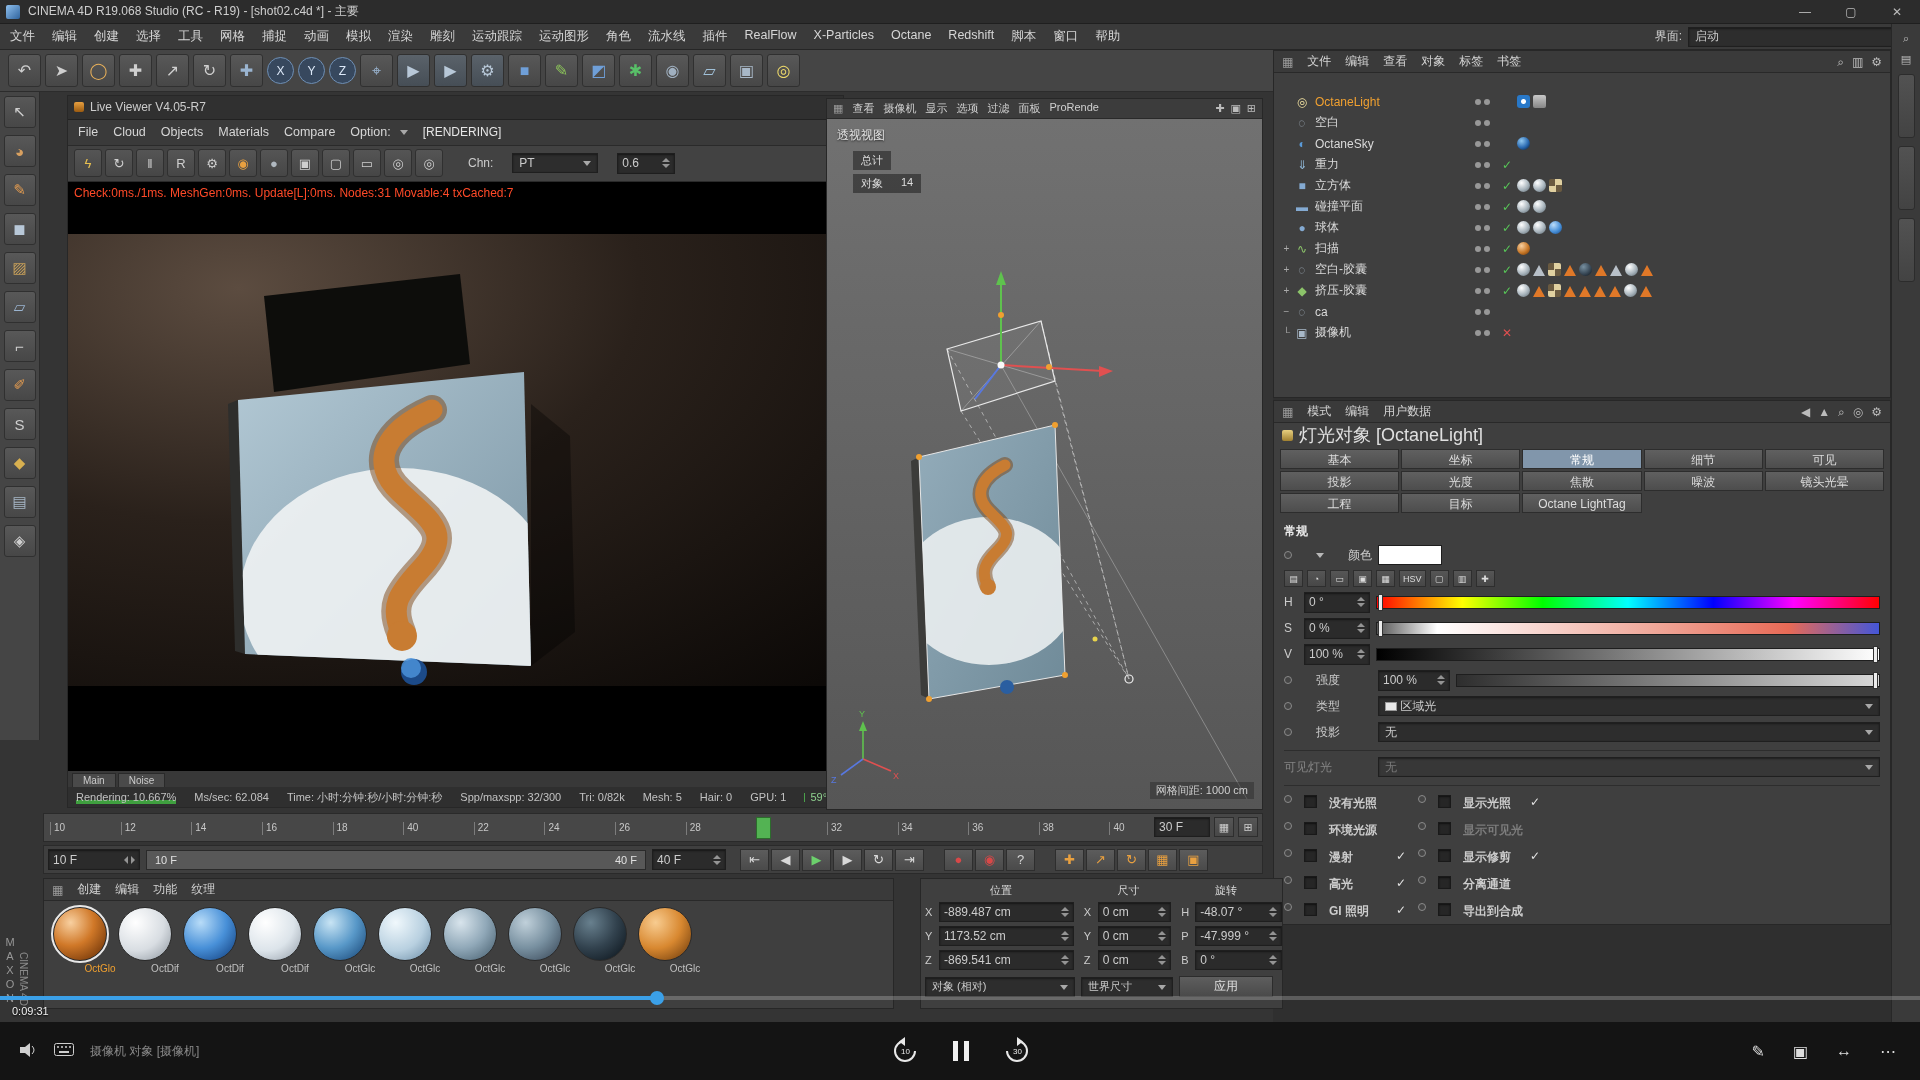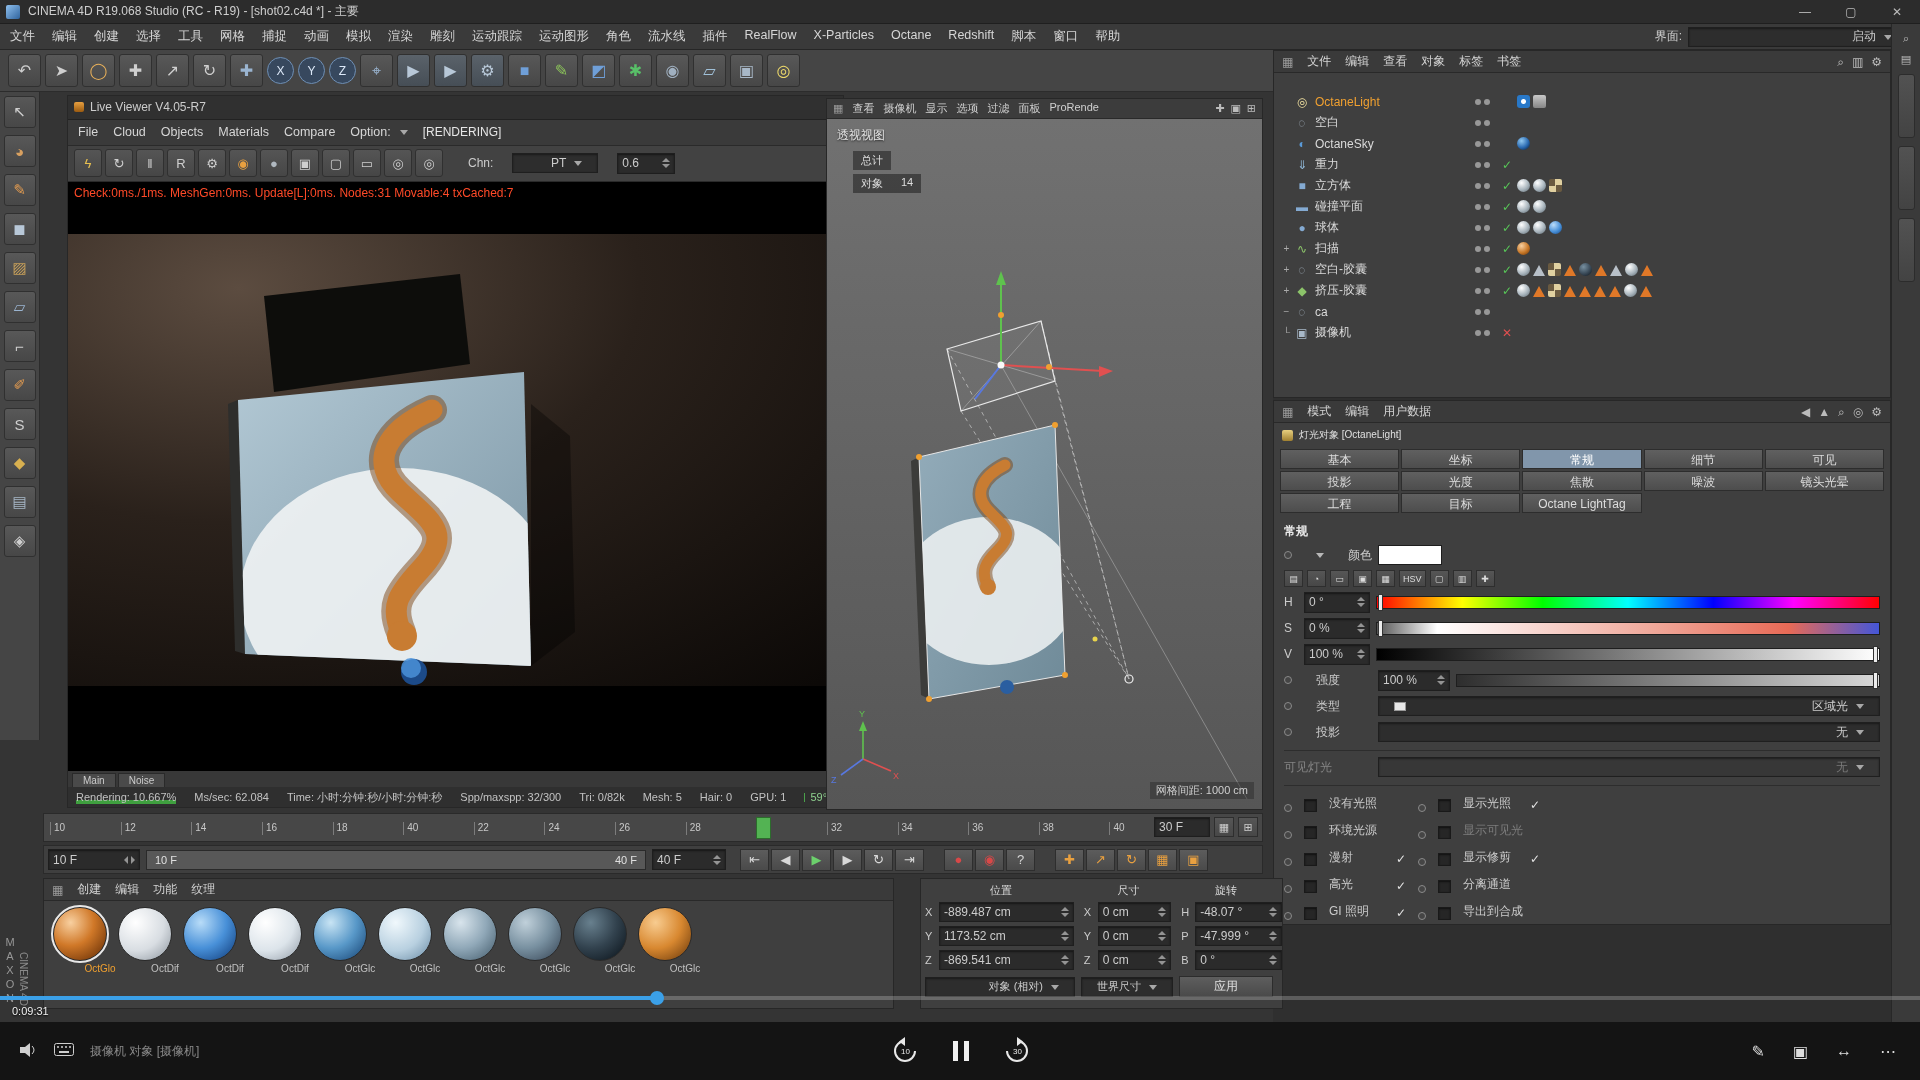--- a/index.html
+++ b/index.html
@@ -10,21 +10,21 @@
 .titlebar{position:absolute;left:0;top:0;width:1920px;height:24px;background:#2c2c2c;display:flex;align-items:center;border-bottom:1px solid #1f1f1f;}
 .app-icon{width:14px;height:14px;margin:0 8px 0 6px;border-radius:2px;background:linear-gradient(135deg,#8fc0ee,#2f639d);}
 .title-text{font-size:12px;color:#cfcfcf;}
 .win-btns{margin-left:auto;display:flex;}
 .win-btn{width:46px;text-align:center;font-size:12px;color:#bbb;line-height:24px;}
 
 .menubar{position:absolute;left:0;top:24px;width:1920px;height:26px;background:#3a3a3a;display:flex;align-items:center;padding-left:10px;border-bottom:1px solid #262626;}
 .menus{display:flex;gap:17px;}
 .menu-item{font-size:12.5px;color:#d6d6d6;white-space:nowrap;}
 .iface{margin-left:auto;margin-right:12px;display:flex;align-items:center;gap:6px;}
-.dd{display:inline-flex;align-items:center;background:#2d2d2d;border:1px solid #1f1f1f;height:20px;padding:0 15px;color:#ccc;box-shadow:inset 0 1px 2px rgba(0,0,0,.45);text-align:right;}
+.dd{display:inline-flex;align-items:center;background:#2d2d2d;border:1px solid #1f1f1f;height:20px;padding:0 6px;color:#ccc;box-shadow:inset 0 1px 2px rgba(0,0,0,.45);}
 .dd .val{flex:1;white-space:nowrap;}
 .caret{width:0;height:0;border:4px solid transparent;border-top:5px solid #a8a8a8;margin-left:8px;margin-top:5px;flex:none;}
 
 .toolbar{position:absolute;left:0;top:50px;width:1273px;height:42px;background:#454545;border-bottom:1px solid #2c2c2c;display:flex;align-items:center;gap:4px;padding-left:8px;}
 .tbtn{width:33px;height:33px;flex:none;display:flex;align-items:center;justify-content:center;background:linear-gradient(#585858,#474747);border:1px solid #303030;border-radius:3px;font-size:16px;}
 .tbtn.axis{width:27px;height:27px;border-radius:50%;background:#37485e;border:1px solid #6f8fb4;font-size:12px;}
 .tbtn.clap{background:linear-gradient(#5a626a,#464e56);}
 .left-toolbar{position:absolute;left:0;top:92px;width:40px;height:648px;background:#454545;border-right:1px solid #2c2c2c;display:flex;flex-direction:column;align-items:center;padding-top:4px;gap:7px;}
 .ltbtn{width:32px;height:32px;flex:none;display:flex;align-items:center;justify-content:center;background:linear-gradient(#585858,#474747);border:1px solid #303030;border-radius:3px;font-size:15px;}
 
@@ -89,21 +89,21 @@
 .tag.ball-orange{background:radial-gradient(circle at 35% 30%,#f8d0a0,#c87828 55%,#6e3808 95%);}
 .tag.ball-skyblue{background:radial-gradient(circle at 35% 30%,#90c8f0,#2868b0 55%,#0a1c30 95%);}
 .tag.checker{border-radius:2px;background:conic-gradient(#e0d0a0 0 25%,#6a5a40 0 50%,#e0d0a0 0 75%,#6a5a40 0);}
 .tag.target-blue{border-radius:3px;background:radial-gradient(circle,#fff 0 2px,#2878c8 3px);}
 .tag.display-tag{border-radius:2px;background:linear-gradient(#c8c8c8,#868686);}
 .tag.tri-orange,.tag.tri-grey{width:0;height:0;border-radius:0;border-left:6px solid transparent;border-right:6px solid transparent;margin-top:1px;background:none;}
 .tag.tri-orange{border-bottom:11px solid #e07828;}
 .tag.tri-grey{border-bottom:11px solid #b8c0c8;}
 
 .am{position:absolute;left:1273px;top:400px;width:618px;height:525px;background:#3f3f3f;border:1px solid #272727;}
-.am-title{height:24px;display:flex;align-items:center;gap:6px;padding:0 8px;font-size:10px;color:#e0e0e0;}
+.am-title{height:24px;display:flex;align-items:center;gap:6px;padding:0 8px;font-size:18px;color:#e0e0e0;}
 .am-title .mini{width:11px;height:11px;background:linear-gradient(#e8d080,#a08030);border-radius:2px;}
 .tabs{display:grid;grid-template-columns:repeat(5,1fr);gap:2px;margin:2px 6px;}
 .tab{height:20px;line-height:20px;text-align:center;background:linear-gradient(#606060,#4d4d4d);border:1px solid #2d2d2d;font-size:12px;color:#ddd;white-space:nowrap;overflow:hidden;}
 .tab.active{background:#8196ab;color:#fff;}
 .tab:empty{visibility:hidden;}
 .am-section{font-size:12px;font-weight:bold;color:#e8e8e8;padding:8px 10px 2px;}
 .am-row{display:flex;align-items:center;height:26px;padding:0 10px;gap:6px;}
 .am-label{width:88px;font-size:12px;color:#ccc;display:flex;align-items:center;gap:24px;flex:none;}
 .anim-dot{width:8px;height:8px;border-radius:50%;border:1px solid #8a8a8a;background:#454545;flex:none;}
 .exp-tri{width:0;height:0;border:4px solid transparent;border-top:5px solid #b8b8b8;margin-top:4px;}
@@ -119,21 +119,21 @@
 .bar.sat{background:linear-gradient(90deg,#555,#fff 12%,#f0a89a 55%,#e86a56 82%,#4456d8);}
 .bar.val{background:linear-gradient(90deg,#000,#fff);}
 .bar.inten{background:linear-gradient(90deg,#2e2e2e,#d8d8d8);}
 .mini-swatch{width:12px;height:9px;background:#e8e8e8;border:1px solid #999;flex:none;}
 .dd-wide{flex:1;}
 .am-divider{height:1px;background:#2d2d2d;margin:5px 10px 3px;}
 .am-row.dis .am-label{color:#848484;}
 .dd.dis{background:#373737;color:#7a7a7a;}
 .cb-cols{display:flex;padding:6px 10px;gap:12px;}
 .cb-col{display:flex;flex-direction:column;gap:10px;width:122px;}
-.cb-row{display:flex;align-items:flex-end;gap:12px;}
+.cb-row{display:flex;align-items:flex-start;gap:12px;font-weight:bold;}
 .cb{width:13px;height:13px;background:#262626;border:1px solid #191919;box-shadow:inset 0 1px 2px rgba(0,0,0,.6);flex:none;}
 .cb-label{font-size:12px;color:#ccc;white-space:nowrap;}
 .cb-label.dis{color:#7c7c7c;}
 .after-mark{margin-left:auto;font-size:12px;color:#e4e4e4;}
 
 .ruler{position:absolute;left:43px;top:813px;width:1220px;height:29px;background:#474747;border:1px solid #2a2a2a;}
 .ticks{position:absolute;left:6px;top:0;width:1130px;height:28px;display:flex;}
 .tick{flex:1;border-left:1px solid #7c7c7c;padding-left:3px;font-size:10px;color:#cscsc;color:#c8c8c8;height:13px;margin-top:8px;line-height:12px;}
 .cur-frame{position:absolute;left:712px;top:3px;width:15px;height:22px;background:#53b353;border:1px solid #2c6c2c;}
 .ruler-right{position:absolute;right:4px;top:3px;display:flex;gap:4px;align-items:center;}

